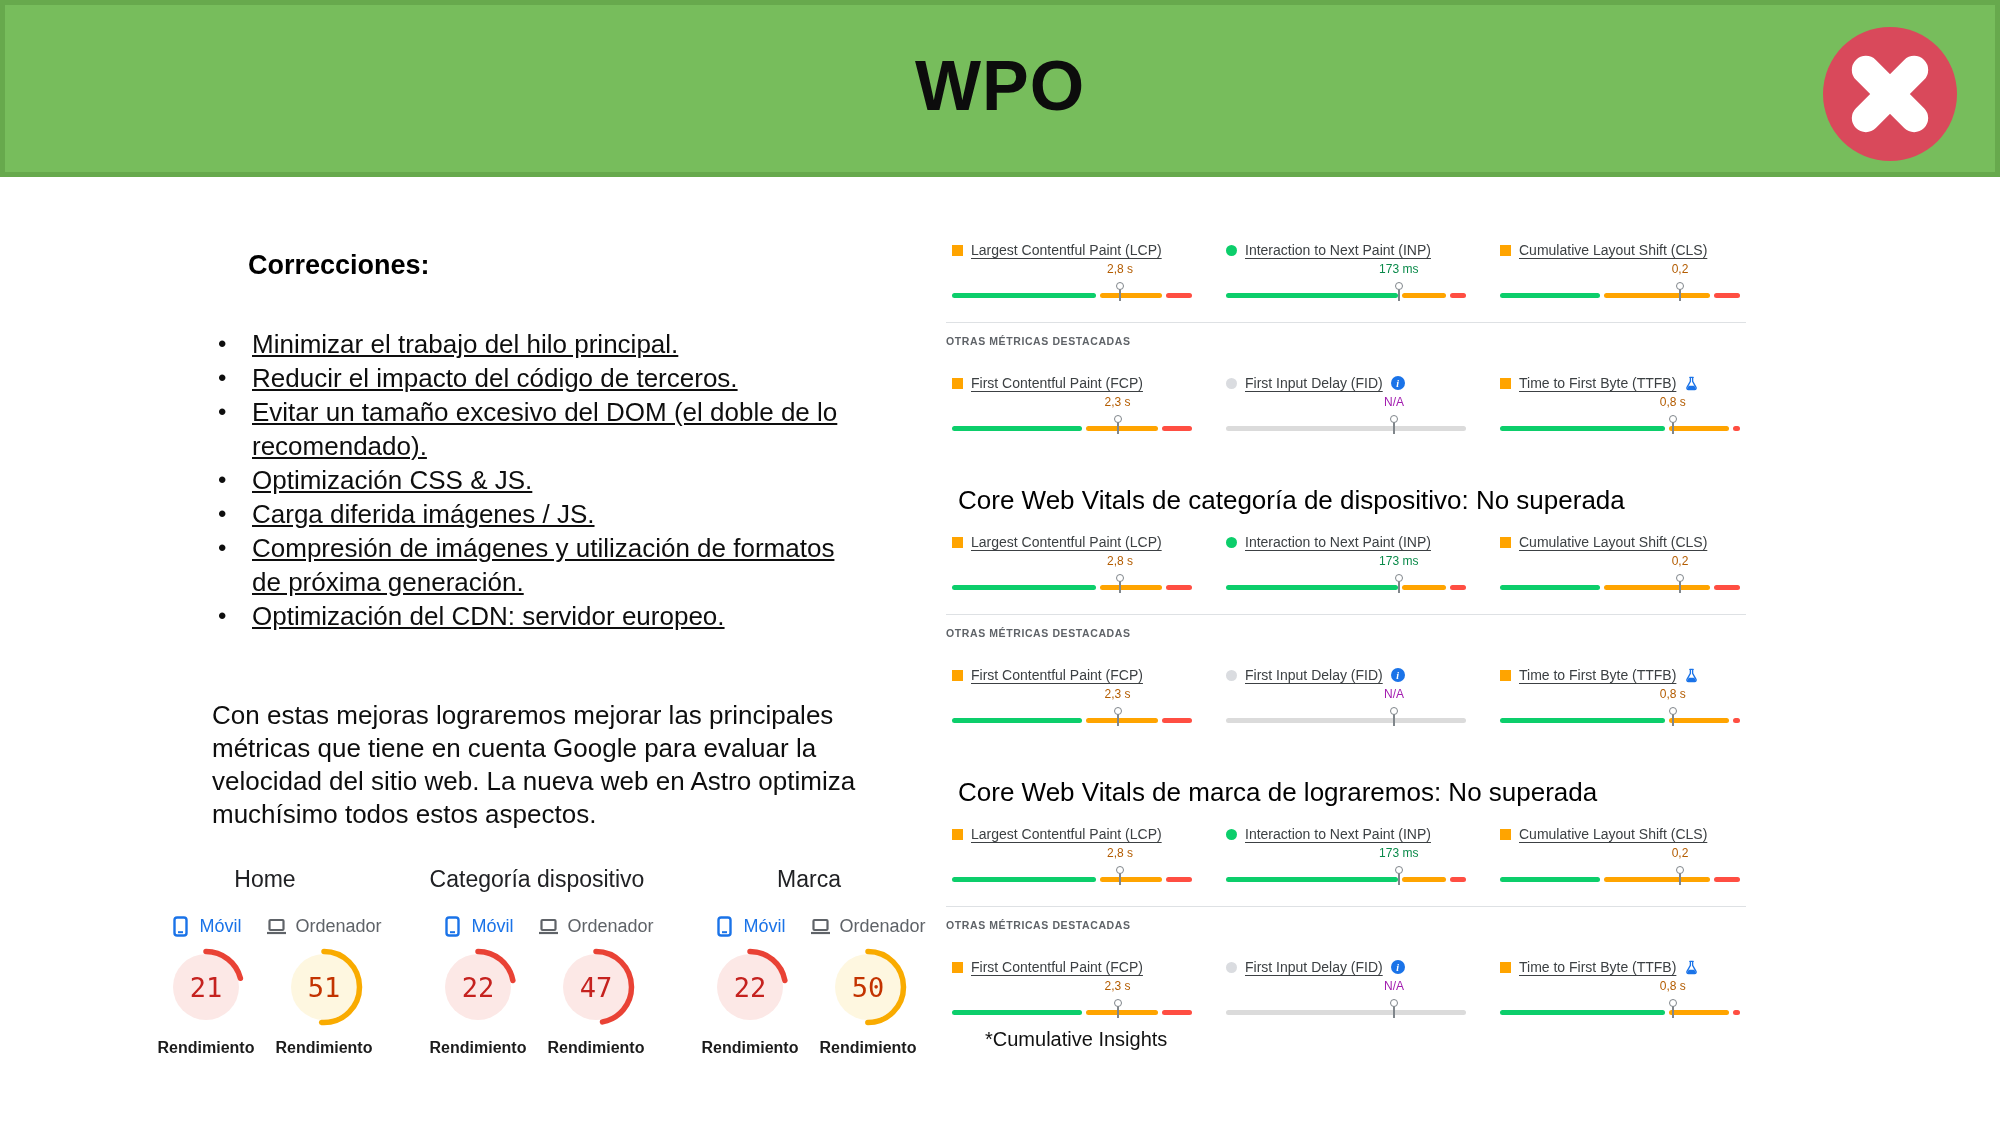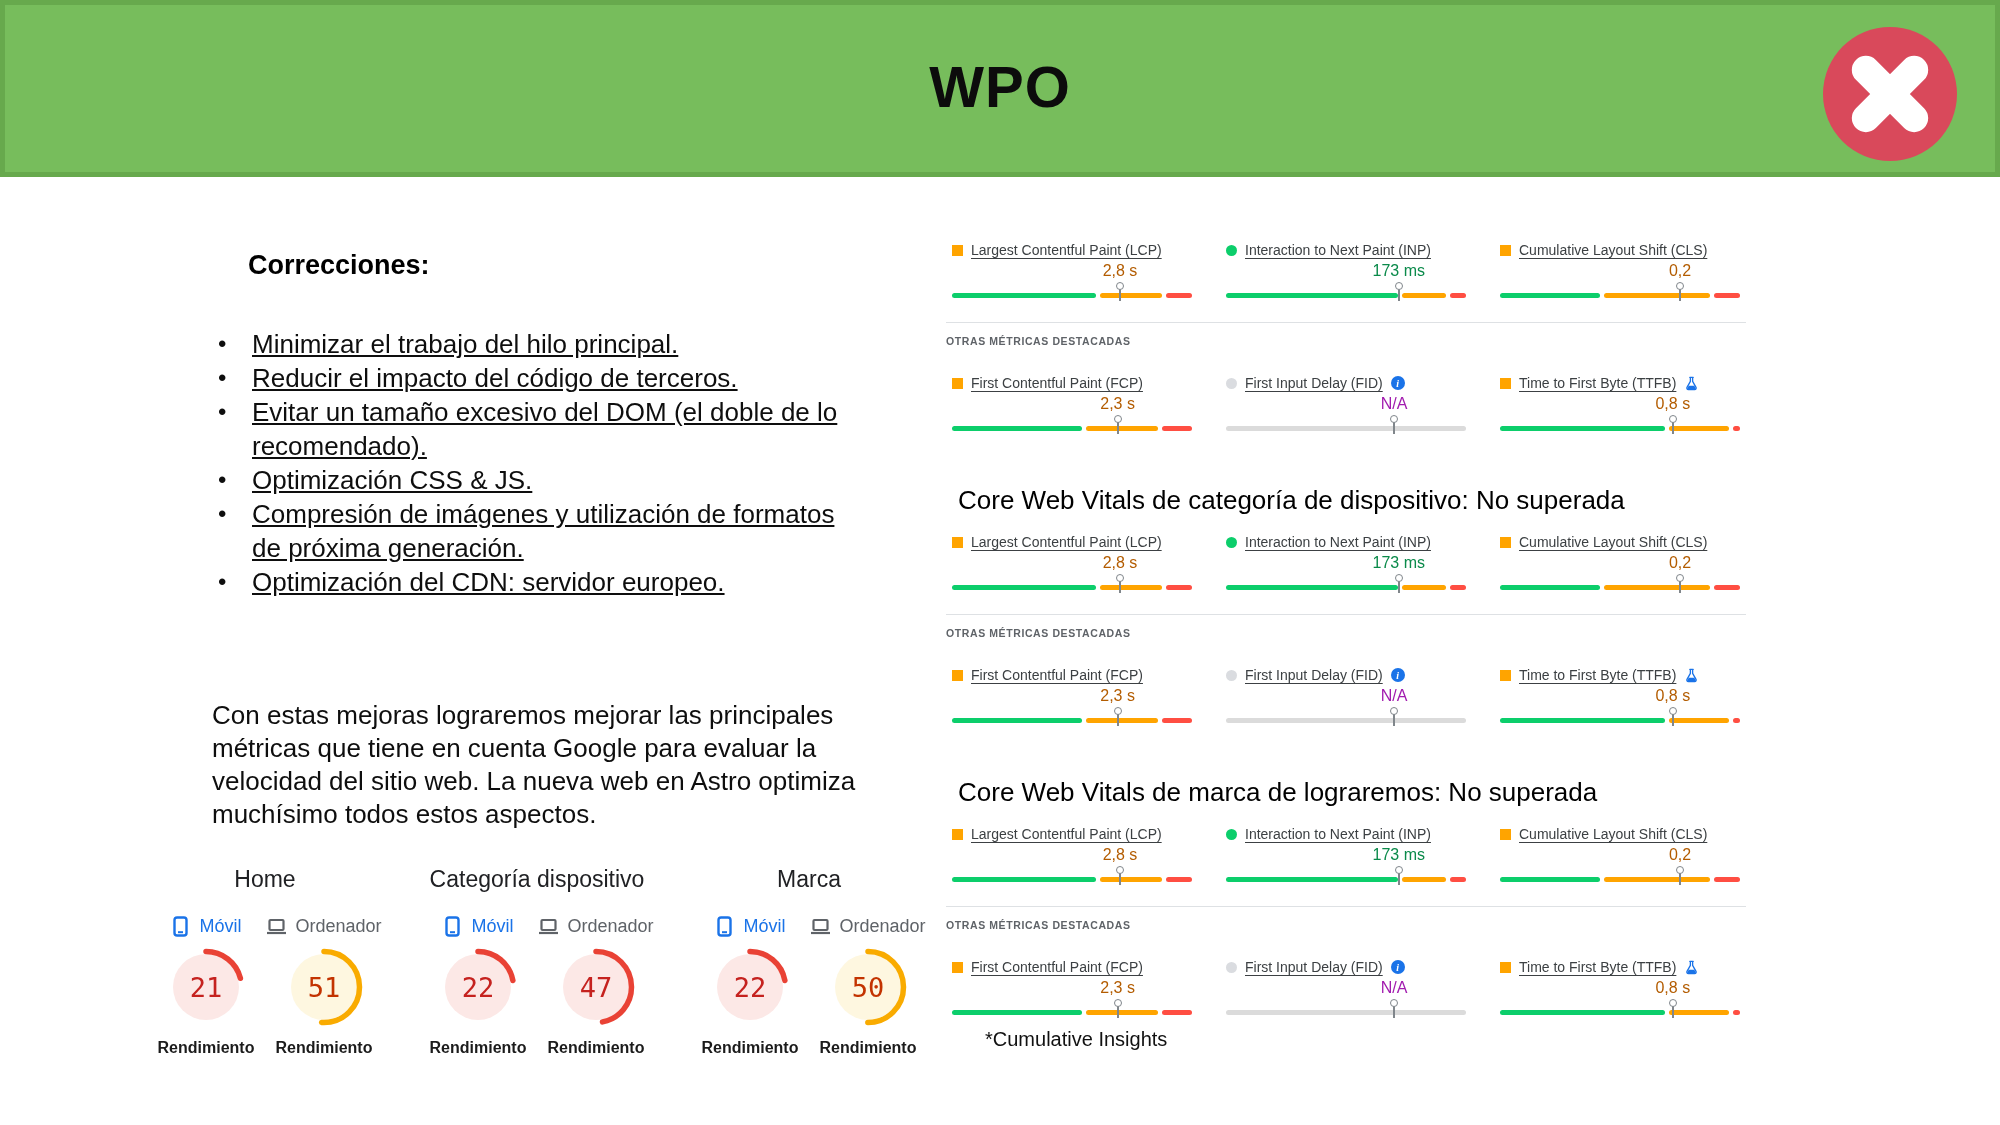--- a/index.html
+++ b/index.html
@@ -3,21 +3,21 @@
 <meta charset="utf-8">
 <style>
   * { box-sizing: border-box; margin: 0; padding: 0; }
   html,body { width:2000px; height:1125px; }
   body { background:#fff; font-family:"Liberation Sans", sans-serif; position:relative; overflow:hidden; }
 
   
   .slide-header { position:absolute; left:0; top:0; width:2000px; height:177px;
     background:#77BD5C; border:5px solid #67A94D; }
   .slide-title { position:absolute; left:0; right:0; top:50%; transform:translateY(-54%);
-    text-align:center; font-size:58px; font-weight:bold; color:#0c0c0c; letter-spacing:1px; }
+    text-align:center; font-size:70px; font-weight:bold; color:#0c0c0c; letter-spacing:1px; }
   .close-btn { position:absolute; right:38px; top:22px; width:134px; height:134px;
     border-radius:50%; background:#D9495B; border:none; cursor:pointer; padding:0; }
   .close-btn svg { width:100%; height:100%; display:block; }
 
   
   .corr-heading { position:absolute; left:248px; top:250px; font-size:27px; color:#000; }
   .corr-heading .b { font-weight:bold; }
   .bullet-list { position:absolute; left:212px; top:327px; width:650px;
     list-style:none; font-size:26px; line-height:34px; color:#0e0e0e; }
   .bullet-list li { position:relative; padding-left:40px;text-decoration:underline; }
@@ -63,21 +63,21 @@
   .marker.dot-green { background:#0CCE6B; border-radius:50%; }
   .marker.dot-gray { background:#DADCE0; border-radius:50%; }
   .mname { font-size:14px; color:#3C4043; text-decoration:underline; text-underline-offset:3px; cursor:pointer; white-space:nowrap; }
   .info-badge { width:14px; height:14px; border-radius:50%; background:#1A73E8; color:#fff;
     font-size:10px; font-weight:bold; display:inline-flex; align-items:center; justify-content:center;
     font-family:"Liberation Serif", serif; font-style:italic; cursor:pointer; flex:none; }
   .flask-badge { flex:none; display:inline-flex; }
   .flask-badge svg { width:15px; height:15px; }
 
   .mbar-wrap { position:relative; height:46px; }
-  .mvalue { position:absolute; top:2px; transform:translateX(-50%); font-size:16px; white-space:nowrap; }
+  .mvalue { position:absolute; top:2px; transform:translateX(-50%); font-size:12px; white-space:nowrap; }
   .mvalue.orange { color:#B35C00; }
   .mvalue.green { color:#0A8A4A; }
   .mvalue.gray { color:#a21caf; }
   .mbar { position:absolute; left:0; right:0; bottom:8px; height:5px; display:flex; gap:4px; }
   .seg { height:5px; border-radius:3px; }
   .seg.green { background:#0CCE6B; }
   .seg.orange { background:#FFA400; }
   .seg.red { background:#FF4E42; }
   .seg.gray { background:#DBDBDB; }
   .pin { position:absolute; bottom:5px; width:2px; height:12px; background:#80868B; transform:translateX(-50%); }
@@ -98,20 +98,21 @@
   </button>
 </header>
 
 <h3 class="corr-heading"><span class="b">Correcciones</span><span>:</span></h3>
 
 <ul class="bullet-list" id="bullet-list">
     <li>Minimizar el trabajo del hilo principal.</li>
     <li>Reducir el impacto del código de terceros.</li>
     <li>Evitar un tamaño excesivo del DOM (el doble de lo recomendado).</li>
     <li>Optimización CSS &amp; JS.</li>
+    <li>Carga diferida imágenes / JS.</li>
     <li>Compresión de imágenes y utilización de formatos de próxima generación.</li>
     <li>Optimización del CDN: servidor europeo.</li>
   </ul>
 
 <p class="summary-para">Con estas mejoras lograremos mejorar las principales métricas que tiene en cuenta Google para evaluar la velocidad del sitio web. La nueva web en Astro optimiza muchísimo todos estos aspectos.</p>
 
 <div class="scores" id="scores">
     <div class="score-group">
     <div class="sg-title">Home</div>
     <div class="sg-devices">

